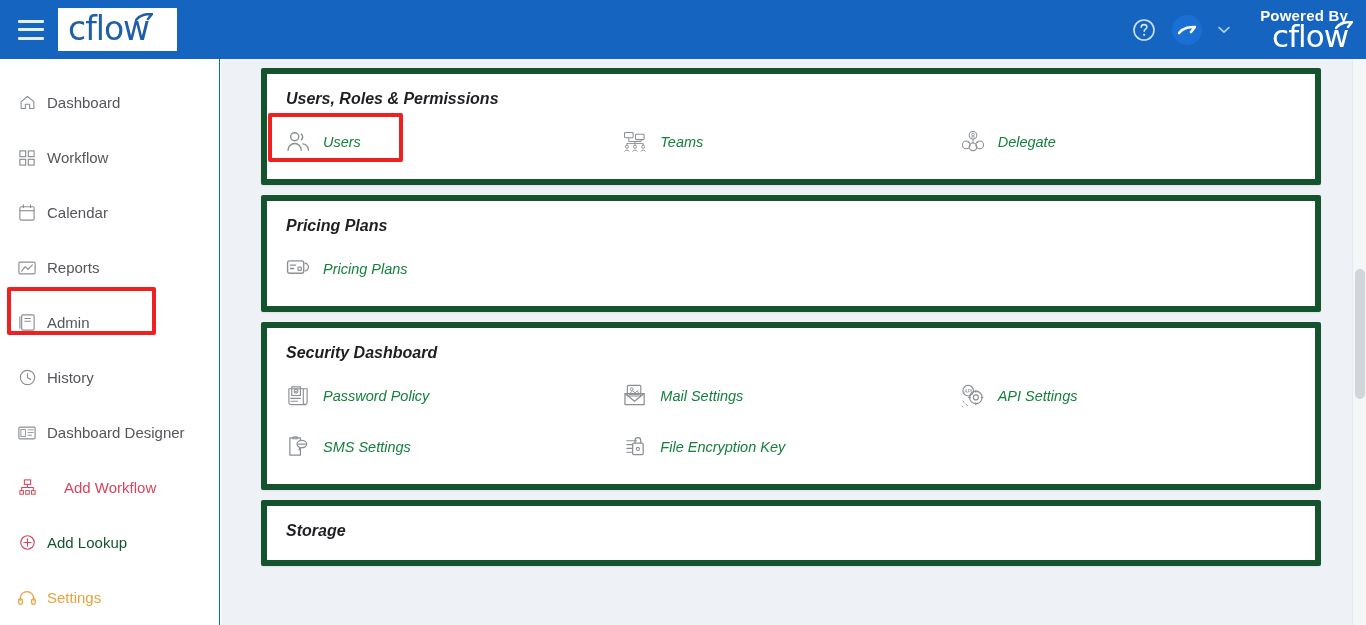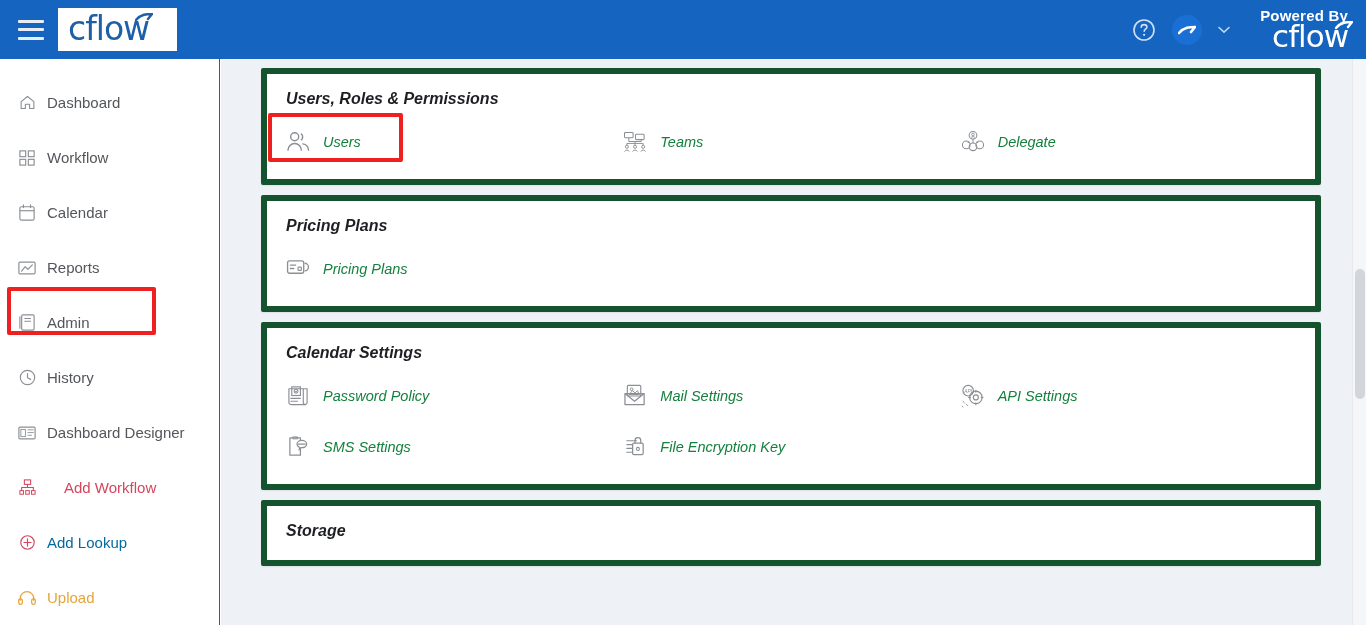--- a/index.html
+++ b/index.html
@@ -71,21 +71,21 @@
     padding-top: 16px;
   }
   .side-item {
     height: 55px; display: flex; align-items: center;
     padding-left: 18px; gap: 11px; cursor: pointer;
     color: #53565a; font-size: 15px;
   }
   .side-item .si-icon { width: 18px; height: 18px; flex: 0 0 18px;
                         display:flex; align-items:center; justify-content:center; }
   .side-item.accent-red { color: #d6455d; gap: 28px; }
-  .side-item.accent-pink { color: #0369a1; }
+  .side-item.accent-pink { color: #14532d; }
   .side-item.accent-orange { color: #e5a43c; }
   .side-highlight {
     position: absolute; left: 7px; top: 228px;
     width: 149px; height: 48px;
     border: 4px solid #ee2020; border-radius: 2px;
     pointer-events: none;
   }
 
   
   .main {
@@ -282,21 +282,21 @@
     </div>
 
     <div class="side-item accent-orange">
       <span class="si-icon">
         <svg width="18" height="16" viewBox="0 0 20 17">
           <path d="M2.5 11 V9 a7.5 7.5 0 0 1 15 0 V11" fill="none" stroke="#e5a43c" stroke-width="1.4" stroke-linecap="round"></path>
           <rect x="0.8" y="9.5" width="4" height="6" rx="1.6" fill="none" stroke="#e5a43c" stroke-width="1.4"></rect>
           <rect x="15.2" y="9.5" width="4" height="6" rx="1.6" fill="none" stroke="#e5a43c" stroke-width="1.4"></rect>
         </svg>
       </span>
-      <span>Upload</span>
+      <span>Settings</span>
     </div>
 
     <div class="side-highlight"></div>
   </div>
 
   <div class="main">
     <div class="cards">
 
       <div class="card">
         <div class="card-title">Users, Roles &amp; Permissions</div>
@@ -365,21 +365,21 @@
                 <rect x="12.5" y="8.5" width="3.5" height="3.5" rx="0.6" fill="none" stroke="#8b8f94" stroke-width="1.2"></rect>
                 <path d="M19.5 4.5 a3 3 0 0 1 0 8" fill="none" stroke="#8b8f94" stroke-width="1.4"></path>
               </svg>
             </span>
             <span>Pricing Plans</span>
           </div>
         </div>
       </div>
 
       <div class="card">
-        <div class="card-title">Calendar Settings</div>
+        <div class="card-title">Security Dashboard</div>
         <div class="grid">
 
           <div class="link-item">
             <span class="li-icon">
               <svg width="24" height="23" viewBox="0 0 25 24">
                 <path d="M3 5 H18 V19 a2.5 2.5 0 0 0 2.5 2.5 H5.5 A2.5 2.5 0 0 1 3 19 Z" fill="none" stroke="#8b8f94" stroke-width="1.2" stroke-linejoin="round"></path>
                 <path d="M18 5 H22 V19 a2.5 2.5 0 0 1 -2.5 2.5" fill="none" stroke="#8b8f94" stroke-width="1.2"></path>
                 <rect x="6" y="3" width="9" height="9" fill="none" stroke="#8b8f94" stroke-width="1.2"></rect>
                 <circle cx="10.5" cy="7.5" r="2" fill="none" stroke="#8b8f94" stroke-width="1.1"></circle>
                 <path d="M9.5 7.6 L10.3 8.4 L11.8 6.7" fill="none" stroke="#8b8f94" stroke-width="1" stroke-linecap="round"></path>

